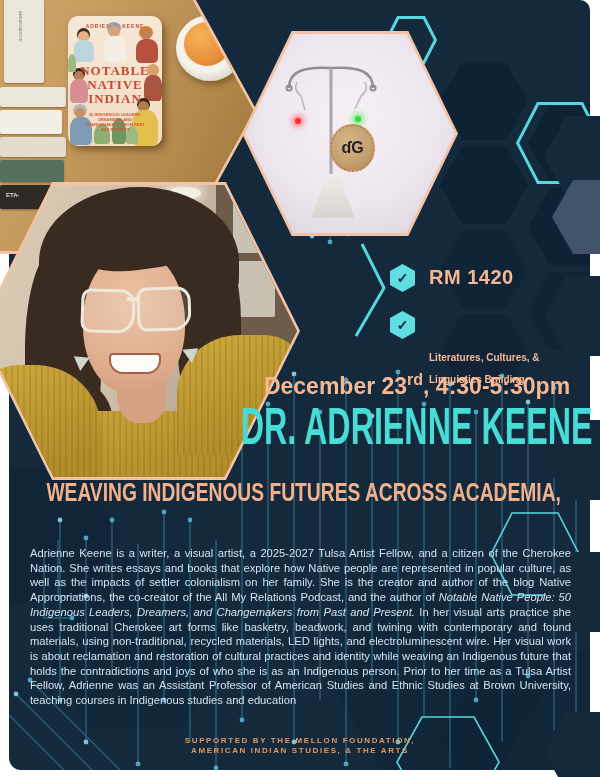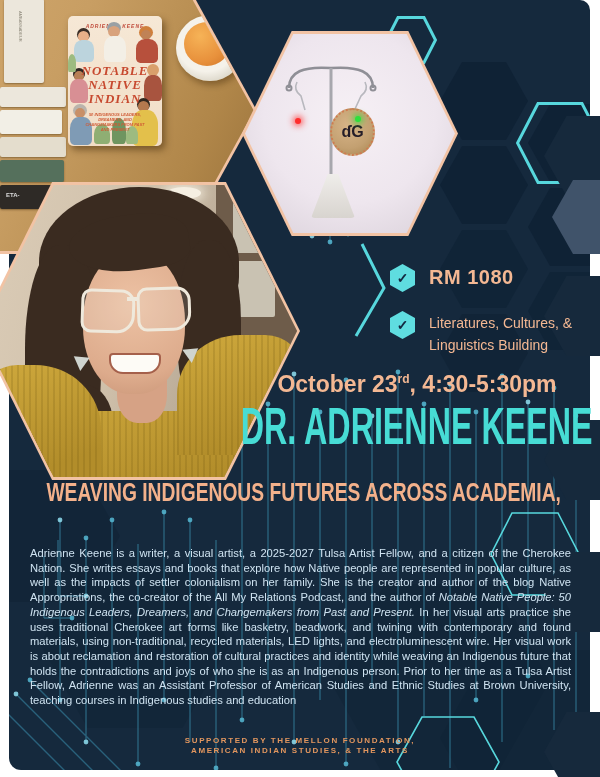--- a/index.html
+++ b/index.html
@@ -12,21 +12,21 @@
   .hexV{clip-path:polygon(50% 0,100% 25%,100% 75%,50% 100%,0 75%,0 25%);}
   .bgHex{position:absolute;background:#0e2133;}
   .bleedHex{position:absolute;background:#16293c;z-index:2;}
   svg.deco{position:absolute;left:0;top:0;pointer-events:none;}
   
   .photoFrame{position:absolute;background:#f2c3a4;}
   .photoInner{position:absolute;left:3px;top:3px;right:3px;bottom:3px;overflow:hidden;}
   
   .wood{position:absolute;inset:0;background:linear-gradient(115deg,#d3aa70 0%,#c89e63 40%,#b08649 78%,#97703a 100%);}
   .spine{position:absolute;left:0;width:56px;background:#ece7dc;border-radius:2px;box-shadow:0 1px 2px rgba(60,40,10,.45);}
-  .cover{position:absolute;background:linear-gradient(180deg,#f6e8d6,#f1ddc6);border-radius:5px;box-shadow:3px 4px 7px rgba(60,35,5,.5);font-style:italic;}
+  .cover{position:absolute;background:linear-gradient(180deg,#f6e8d6,#f1ddc6);border-radius:10px;box-shadow:3px 4px 7px rgba(60,35,5,.5);}
   .cover .author{position:absolute;top:7px;left:0;right:0;text-align:center;font-size:5px;letter-spacing:1px;font-weight:bold;color:#c04c3c;}
   .cover .bigtitle{position:absolute;top:52px;left:0;right:0;text-align:center;font-family:"Liberation Serif",serif;font-weight:bold;font-size:13px;line-height:14px;color:#c7492f;letter-spacing:1px;}
   .cover .subtitle{position:absolute;top:98px;left:16px;right:16px;text-align:center;font-size:4px;line-height:5px;font-weight:bold;color:#cf5a35;}
   .fig{position:absolute;}
   .fig .head{position:absolute;border-radius:50%;}
   .fig .bodyp{position:absolute;border-radius:40% 40% 20% 20%;}
   .plant{position:absolute;border-radius:50% 50% 20% 20%;}
   .bowl{position:absolute;width:68px;height:66px;border-radius:50%;background:radial-gradient(circle at 45% 40%,#f5f2ea 55%,#d9d4c6 78%,#bab3a2 100%);box-shadow:2px 4px 6px rgba(60,35,5,.4);}
   .orange{position:absolute;width:46px;height:44px;border-radius:50%;background:radial-gradient(circle at 35% 32%,#f6b357,#e8913c 60%,#cf7426 100%);}
   
@@ -41,23 +41,23 @@
   .hair{position:absolute;background:#3a2b20;border-radius:48%;}
   .face{position:absolute;background:radial-gradient(circle at 48% 38%,#edc2a4,#ddab8c 70%,#c99577 100%);border-radius:50% 50% 46% 46%;}
   .lens{position:absolute;border:3px solid #efe9dc;border-radius:10px 14px 18px 10px;background:rgba(235,240,238,.14);}
   .smile{position:absolute;background:#fdfbf6;border-radius:4px 4px 14px 14px;border:2px solid #a5604b;}
   .sweater{position:absolute;background:repeating-linear-gradient(90deg,rgba(80,60,0,.14) 0 2px,rgba(255,255,255,0) 2px 6px),linear-gradient(160deg,#cfa93d,#b28d2a 80%);}
   .earrTri{position:absolute;width:0;height:0;border-left:8px solid transparent;border-right:8px solid transparent;border-top:14px solid #cfd4cf;}
   
   .checkRow{position:absolute;display:flex;align-items:flex-start;gap:14px;z-index:6;}
   .checkHex{width:25px;height:28px;background:#5fdde0;color:#132940;display:flex;align-items:center;justify-content:center;font-size:14px;font-weight:bold;}
   .roomLabel{font-size:20px;font-weight:bold;color:#f4b893;letter-spacing:.5px;padding-top:2px;}
-  .locLabel{font-size:14px;font-weight:normal;color:#f4b893;line-height:22px;padding-top:1px;}
+  .locLabel{font-size:10px;font-weight:bold;color:#f4b893;line-height:22px;padding-top:1px;margin-top:35px;}
   .dateLine{position:absolute;left:234px;top:371px;width:366px;text-align:center;font-size:23px;font-weight:bold;color:#f4b893;z-index:6;}
-  .dateLine sup{font-size:12px;}
+  .dateLine sup{font-size:16px;}
   .speaker{position:absolute;left:234px;top:396px;width:366px;display:flex;justify-content:center;z-index:6;}
   .speaker span{font-size:52px;font-weight:bold;color:#47dcd5;white-space:nowrap;transform:scaleX(.62);letter-spacing:0px;}
   .talk{position:absolute;left:0;top:477px;width:600px;z-index:6;}
   .talk .tline{display:flex;justify-content:center;height:28px;padding-left:7px;}
   .talk .tline span{font-size:26px;font-weight:bold;color:#f3b18b;white-space:nowrap;transform:scaleX(.74);}
   .bio{position:absolute;left:30px;top:546px;width:541px;font-size:11.2px;line-height:14.7px;text-align:justify;color:#cfe3f1;z-index:6;}
   .bio i{font-style:italic;}
   .footer{position:absolute;left:170px;top:736px;width:260px;text-align:center;font-size:8px;font-weight:bold;letter-spacing:1.6px;line-height:10px;color:#e2965e;z-index:6;}
   .tinytext{position:absolute;font-size:4px;color:#8a8577;line-height:5px;}
 </style>
@@ -219,21 +219,21 @@
     <div class="earrBg"></div>
     <svg width="210" height="199" style="position:absolute;left:0;top:0;">
       <path d="M44,54 C44,38 58,32 86,34 C114,32 128,38 128,54" fill="none" stroke="#8f8f96" stroke-width="2.5"></path>
       <circle cx="44" cy="54" r="2.5" fill="none" stroke="#8f8f96" stroke-width="2"></circle>
       <circle cx="128" cy="54" r="2.5" fill="none" stroke="#8f8f96" stroke-width="2"></circle>
       <line x1="86" y1="34" x2="86" y2="146" stroke="#a7a7ad" stroke-width="3"></line>
       <path d="M52,48 q-4,8 4,14 l4,14" fill="none" stroke="#b8b8be" stroke-width="1.6"></path>
       <path d="M120,48 q4,8 -4,14 l-6,13" fill="none" stroke="#b8b8be" stroke-width="1.6"></path>
     </svg>
     <div class="cone" style="left:66px;top:140px;width:44px;height:44px;"></div>
-    <div class="disc" style="left:85px;top:74px;width:41px;height:44px;font-size:16px;">
+    <div class="disc" style="left:85px;top:90px;width:41px;height:44px;font-size:16px;">
         <span>ɗG</span>
       </div>
     <span class="led" style="left:50px;top:84px;background:#ff2d2d;box-shadow:0 0 6px 2px rgba(255,45,45,.8);"></span>
     <span class="led" style="left:110px;top:82px;background:#2ee03c;box-shadow:0 0 6px 2px rgba(46,224,60,.8);"></span>
   </div>
 </div>
 
 <div class="photoFrame hexW" style="left:-22px;top:182px;width:322px;height:298px;z-index:5;">
   <div class="photoInner hexW">
     <div class="wall"></div>
@@ -263,34 +263,34 @@
 
     <div class="earrTri" style="left:92px;top:172px;transform:rotate(6deg);"></div>
     <div class="earrTri" style="left:202px;top:164px;transform:rotate(-6deg);"></div>
   </div>
 </div>
 
 <div class="checkRow" style="left:390px;top:264px;">
   <span class="checkHex hexV">
       <span>✓</span>
     </span>
-  <span class="roomLabel">RM 1080</span>
+  <span class="roomLabel">RM 1420</span>
 </div>
 <div class="checkRow" style="left:390px;top:311px;">
   <span class="checkHex hexV">
       <span>✓</span>
     </span>
   <span class="locLabel">
     <span>Literatures, Cultures, &amp;</span><br>
     <span>Linguistics Building</span>
   </span>
 </div>
 
 <div class="dateLine">
-  <span>October 23</span><sup>rd</sup><span>, 4:30-5:30pm</span>
+  <span>December 23</span><sup>rd</sup><span>, 4:30-5:30pm</span>
 </div>
 
 <div class="speaker">
     <span>DR. ADRIENNE KEENE</span>
   </div>
 
 <div class="talk">
   <div class="tline">
       <span>WEAVING INDIGENOUS FUTURES ACROSS ACADEMIA,</span>
     </div>

